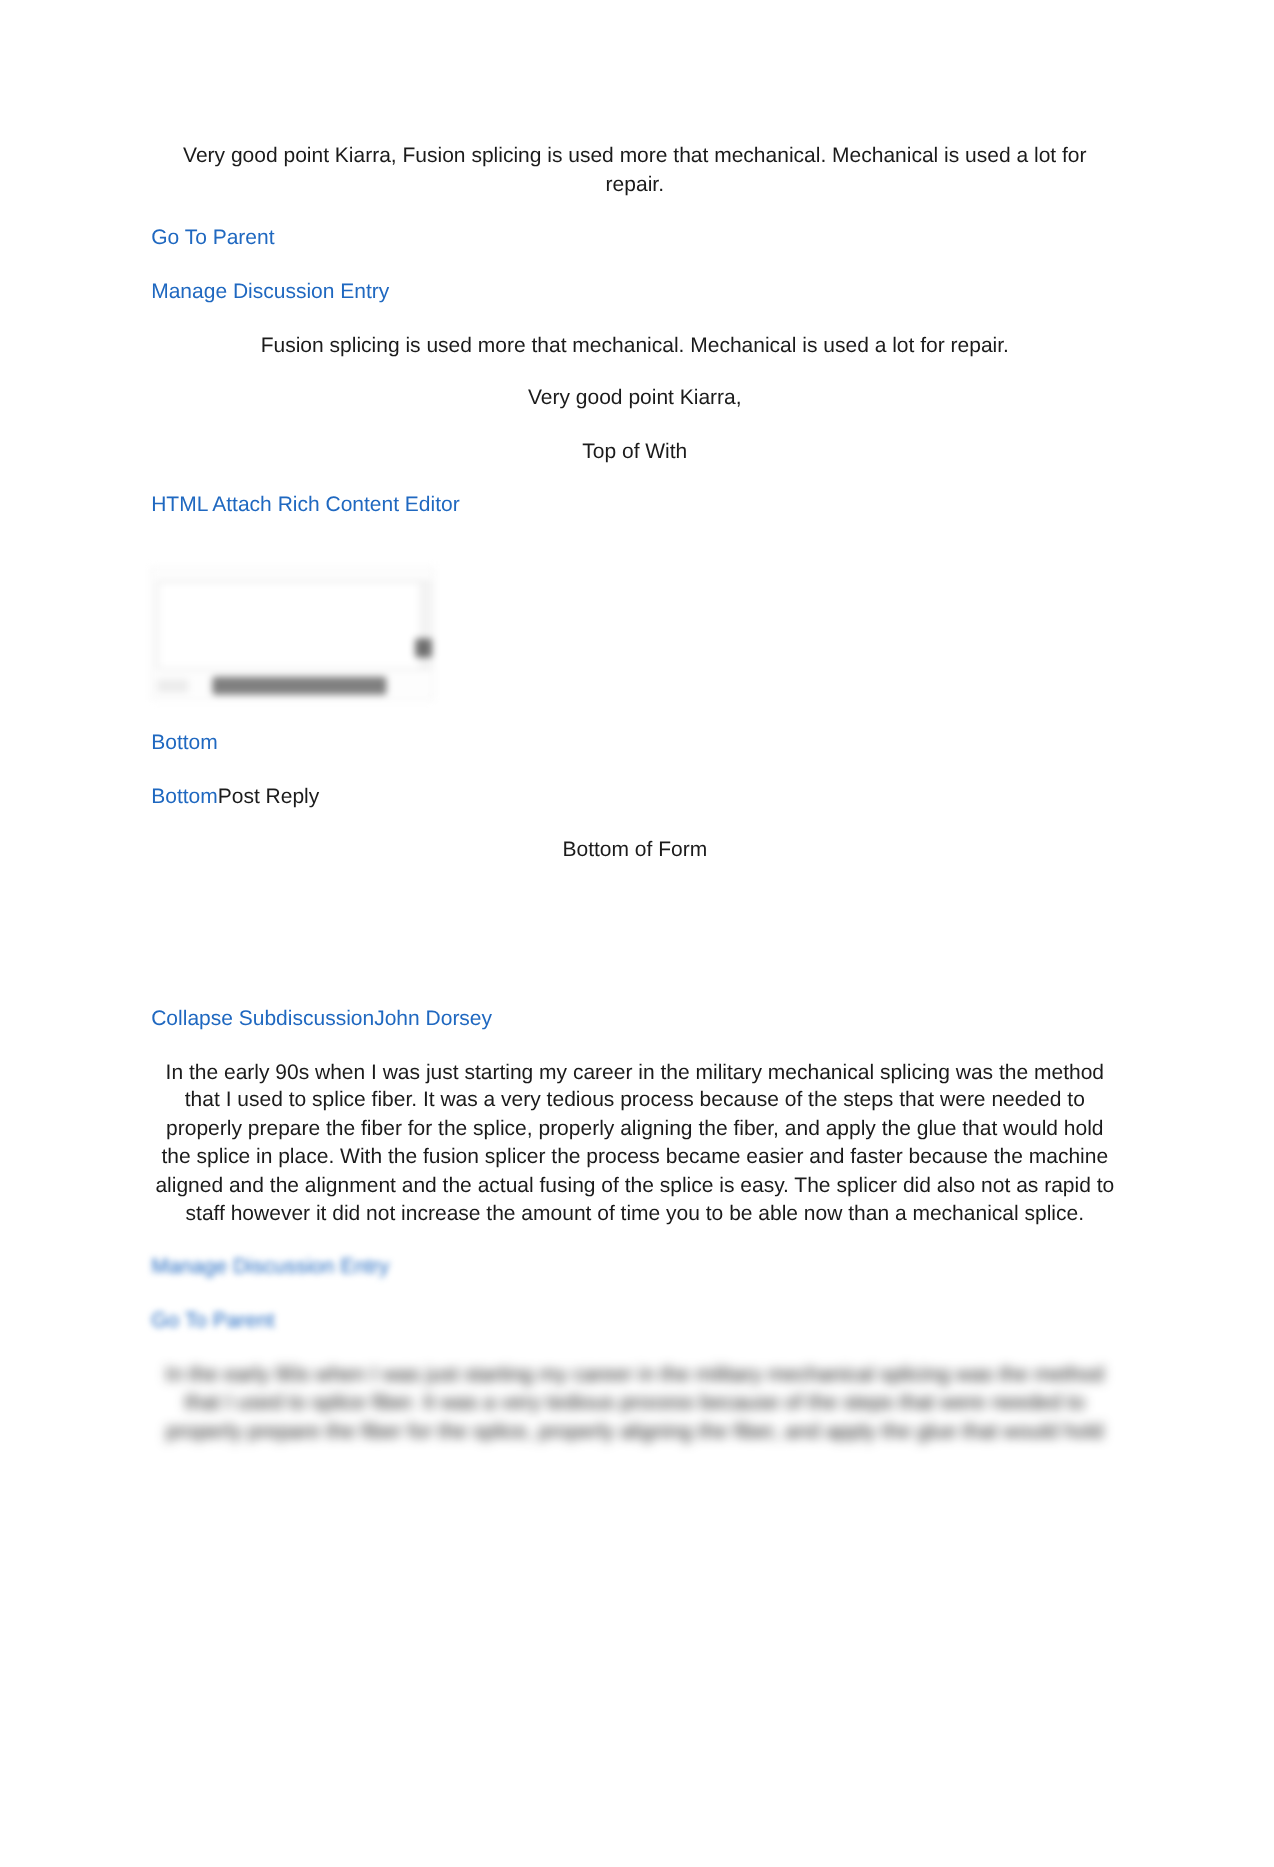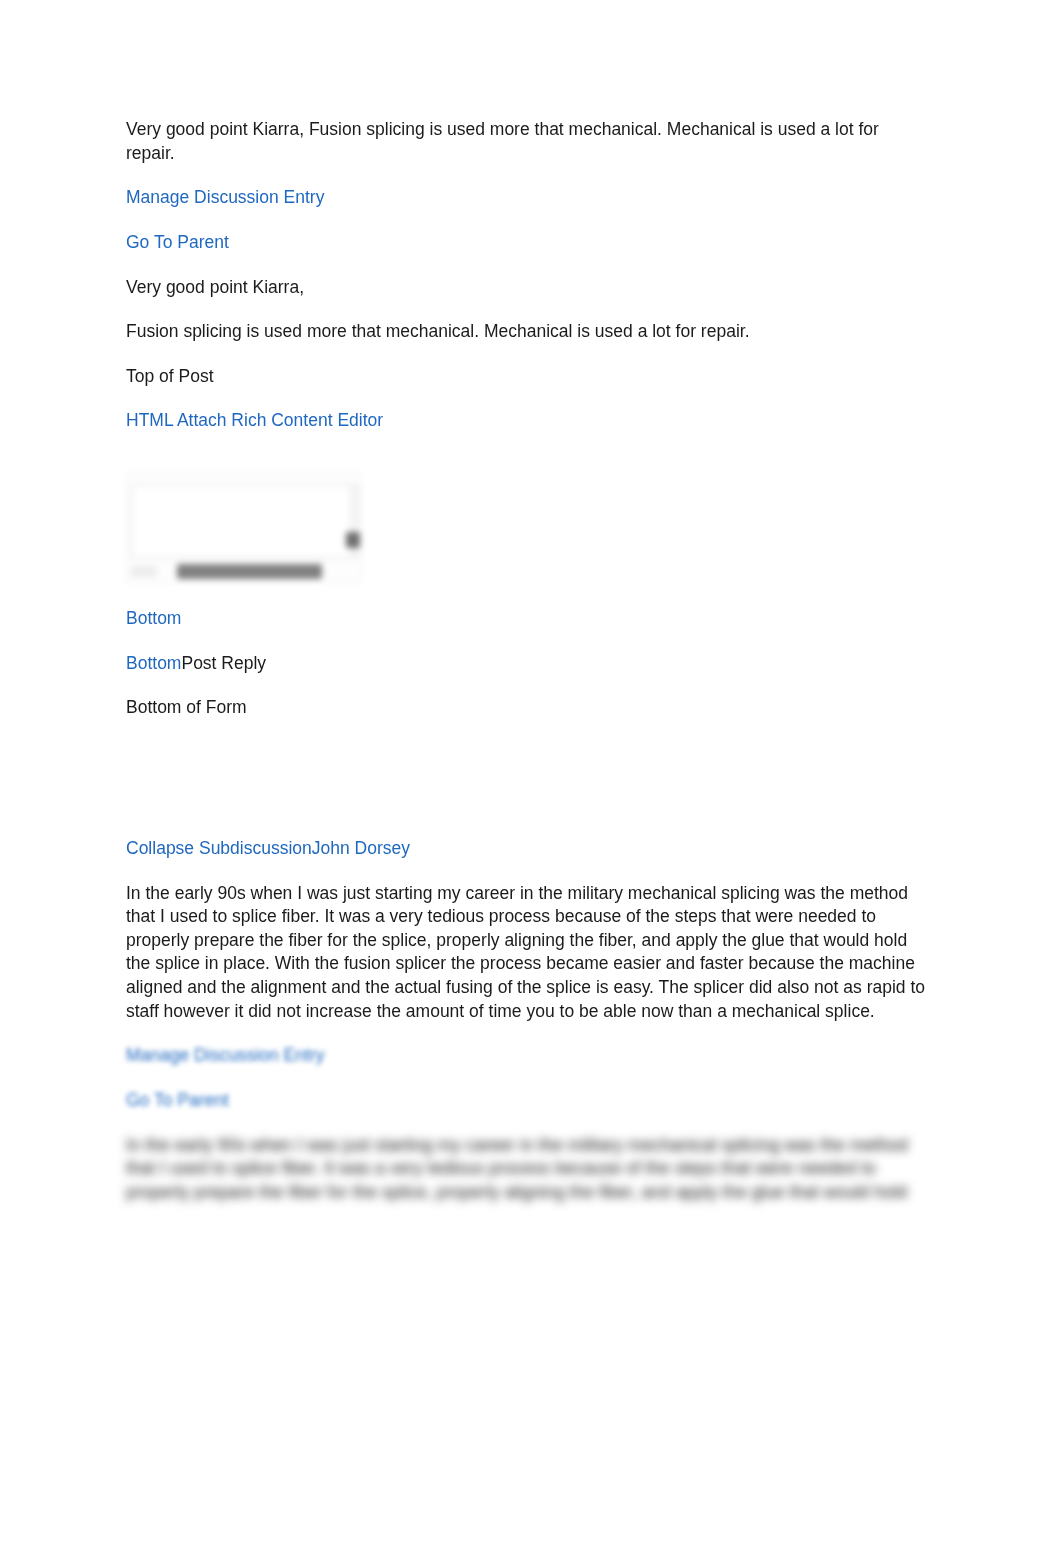--- a/index.html
+++ b/index.html
@@ -33,20 +33,21 @@
   p.para {
     margin: 0 0 0 0;
     font-size: 17.5px;
     line-height: 1.35;
     color: #1b1b1b;
     padding: 0;
   }
 
   .block {
     margin-bottom: 21px;
+    text-align: center;
   }
 
   .link {
     color: #1f68c0;
     font-size: 17.5px;
     line-height: 1.35;
     text-decoration: none;
     cursor: pointer;
   }
 
@@ -125,38 +126,38 @@
 <body>
 
 <div class="page">
   <div class="content">
 
     <div class="block">
       <p class="para">Very good point Kiarra, Fusion splicing is used more that mechanical. Mechanical is used a lot for repair.</p>
     </div>
 
     <div class="link-row">
+      <span class="link">Go To Parent</span>
+    </div>
+
+    <div class="link-row">
       <span class="link">Manage Discussion Entry</span>
     </div>
 
-    <div class="link-row">
-      <span class="link">Go To Parent</span>
+    <div class="block">
+      <p class="para">Fusion splicing is used more that mechanical. Mechanical is used a lot for repair.</p>
     </div>
 
     <div class="block">
       <p class="para">Very good point Kiarra,</p>
     </div>
 
-    <div class="block">
-      <p class="para">Fusion splicing is used more that mechanical. Mechanical is used a lot for repair.</p>
-    </div>
-
-
-    <div class="block">
-      <p class="para">Top of Post</p>
+
+    <div class="block">
+      <p class="para">Top of With</p>
     </div>
 
     <div class="link-row">
       <span class="link">HTML Attach Rich Content Editor</span>
     </div>
 
     <div class="editor-wrap">
       <div class="editor-shell">
         <div class="editor-field"></div>
         <div class="editor-scroll"></div>

